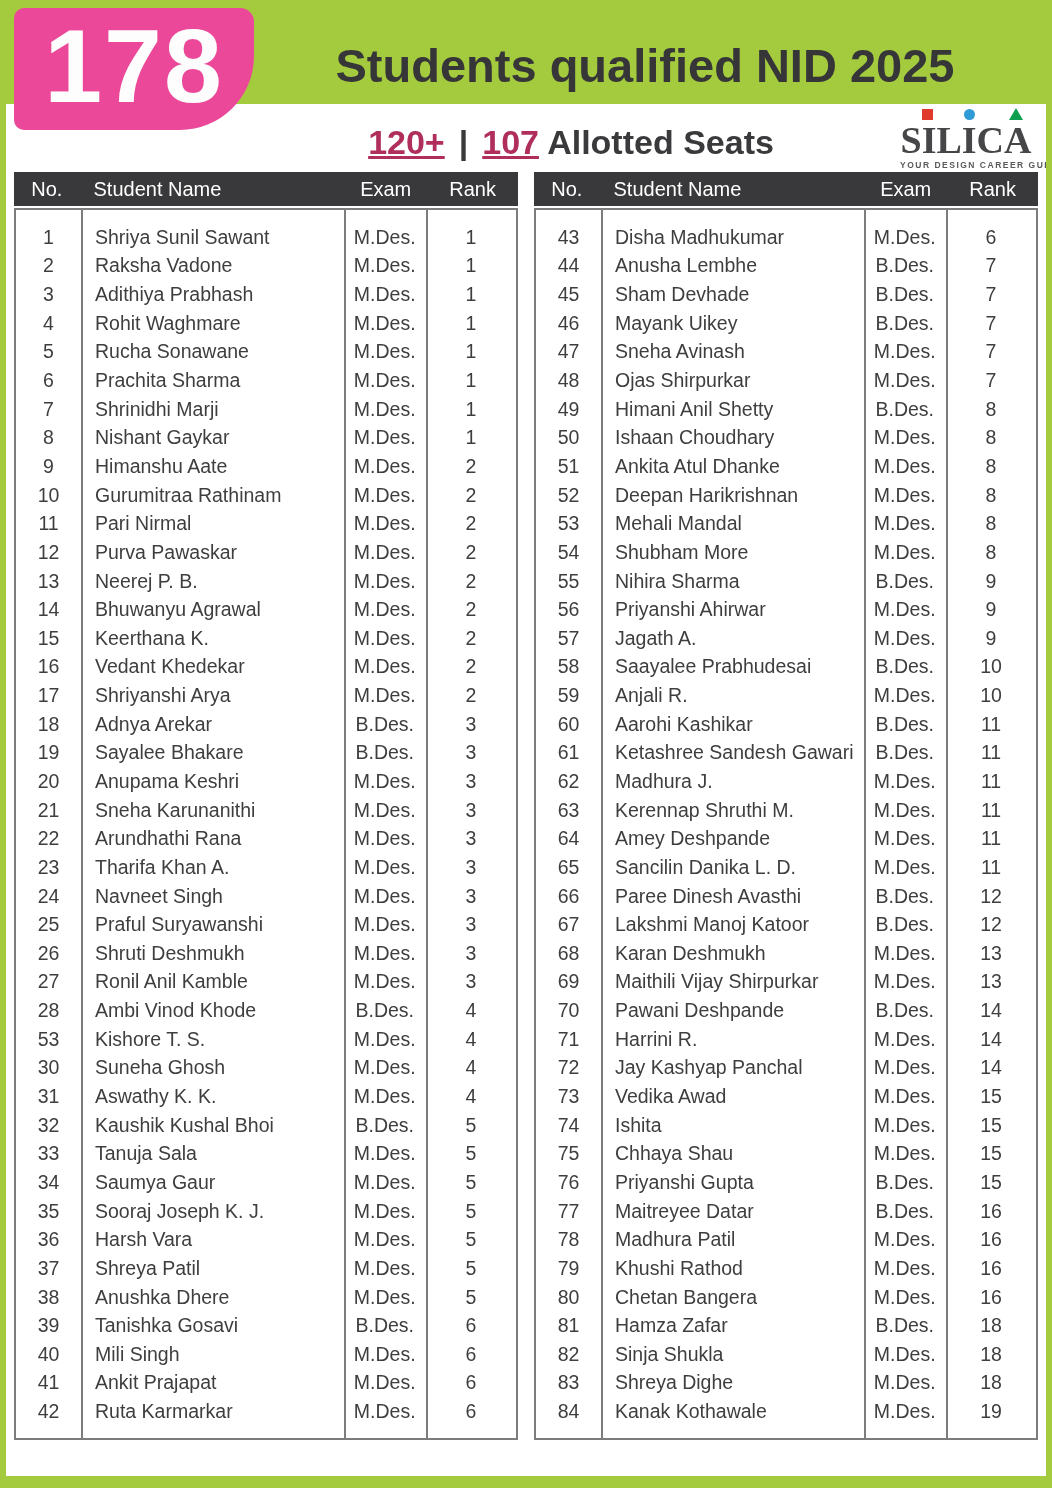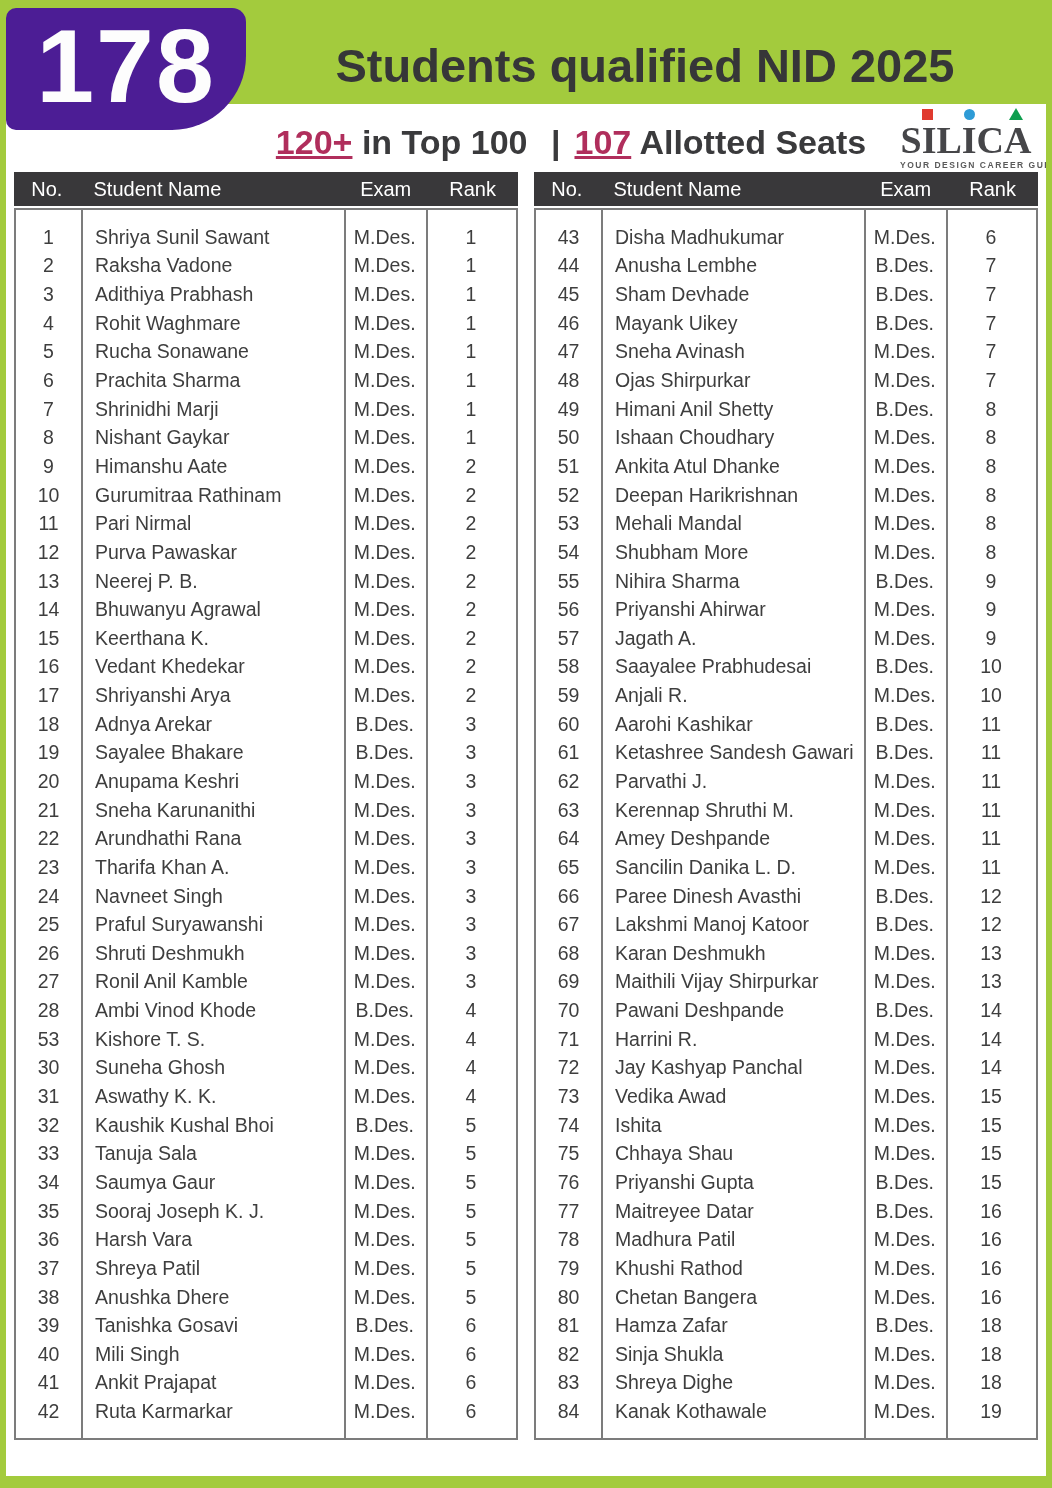--- a/index.html
+++ b/index.html
@@ -20,23 +20,23 @@
     height:104px; background:#a3cb3d;
   }
   .title {
     position:absolute; left:250px; right:12px; top:0; height:130px;
     display:flex; align-items:center; justify-content:center;
     font-size:47px; font-weight:bold; color:#363638; letter-spacing:0px;
     white-space:nowrap;
   }
   
   .badge {
-    position:absolute; left:0; top:2px;
+    position:absolute; left:8px; top:2px;
     width:240px; height:122px;
-    background:#4c1d95;
+    background:#ec4899;
     border-radius:10px 14px 74px 10px;
     display:flex; align-items:center; justify-content:center;
   }
   .badge span {
     color:#fdfdfd; font-size:104px; font-weight:bold; letter-spacing:2px;
     line-height:1; padding-bottom:6px;
   }
   
   .subtitle {
     position:absolute; top:110px; left:90px; right:0; height:52px;
@@ -112,21 +112,21 @@
 <div class="page">
 
   <div class="green-band">
     <div class="title">Students qualified NID 2025</div>
   </div>
 
   <div class="badge">
     <span>178</span>
   </div>
 
-  <div class="subtitle"><span class="hl">120+</span><span> in Top 100 </span><span class="sep">|</span><span class="hl">107</span><span> Allotted Seats</span></div>
+  <div class="subtitle"><span class="hl">120+</span><span class="sep">|</span><span class="hl">107</span><span> Allotted Seats</span></div>
 
   <div class="logo">
     <div class="logo-marks">
       <span class="mark-sq"></span>
       <span class="mark-ci"></span>
       <span class="mark-tr"></span>
     </div>
     <div class="logo-text">SILICA</div>
     <div class="logo-tag">YOUR DESIGN CAREER GUIDE</div>
   </div>
@@ -522,21 +522,21 @@
             <div class="c rank">11</div>
           </div>
             <div class="trow">
             <div class="c no">61</div>
             <div class="c name">Ketashree Sandesh Gawari</div>
             <div class="c exam">B.Des.</div>
             <div class="c rank">11</div>
           </div>
             <div class="trow">
             <div class="c no">62</div>
-            <div class="c name">Parvathi J.</div>
+            <div class="c name">Madhura J.</div>
             <div class="c exam">M.Des.</div>
             <div class="c rank">11</div>
           </div>
             <div class="trow">
             <div class="c no">63</div>
             <div class="c name">Kerennap Shruthi M.</div>
             <div class="c exam">M.Des.</div>
             <div class="c rank">11</div>
           </div>
             <div class="trow">

